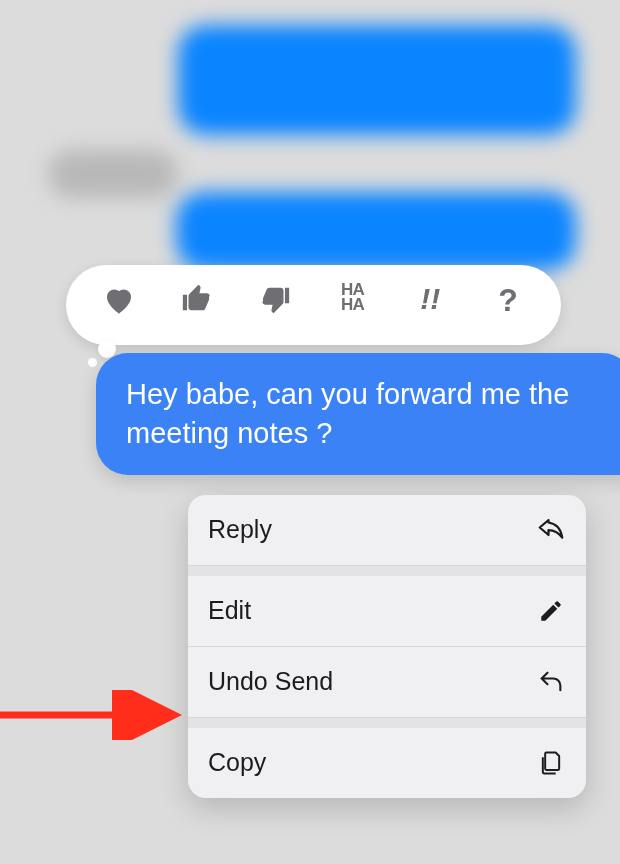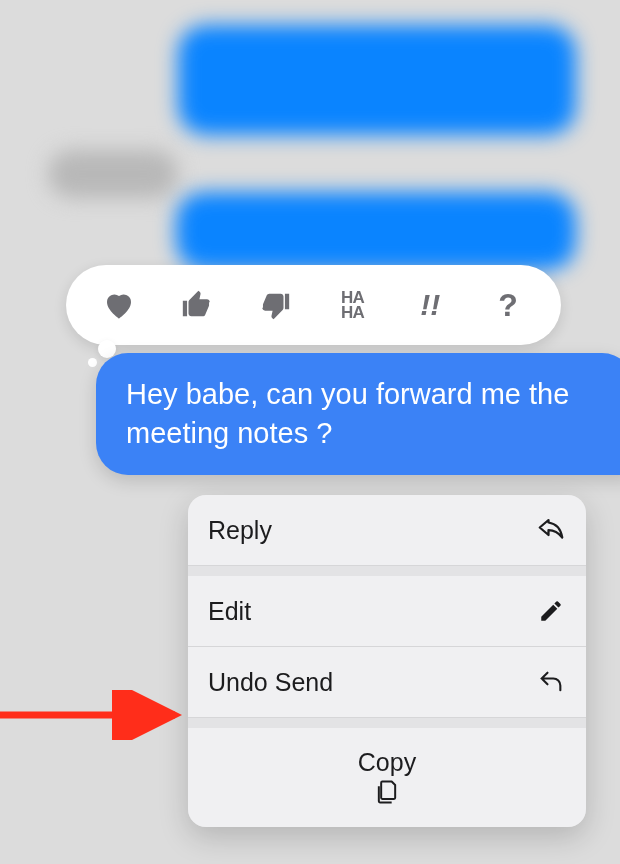--- a/index.html
+++ b/index.html
@@ -4,29 +4,29 @@
 <style>
   html,body{margin:0;padding:0;width:620px;height:864px;overflow:hidden;font-family:-apple-system,BlinkMacSystemFont,"Segoe UI",Helvetica,Arial,sans-serif;background:#dcdcdc;}
   .stage{position:relative;width:620px;height:864px;}
   
   .bg-blur{position:absolute;filter:blur(10px);}
   .bg-bubble{border-radius:28px;}
   .bg-blue{background:#0a84ff;}
   .bg-grey{background:#b8b8b8;}
   
   .tapback-bar{position:absolute;left:66px;top:265px;width:495px;height:80px;background:#fff;border-radius:40px;box-shadow:0 4px 14px rgba(0,0,0,.12);display:flex;align-items:center;justify-content:space-around;padding:0 14px;box-sizing:border-box;}
-  .tapback-bar .reaction{color:#6e6e73;display:flex;align-items:center;justify-content:center;width:46px;height:46px;}
+  .tapback-bar .reaction{color:#6e6e73;display:flex;justify-content:center;width:46px;height:46px;}
   .tapback-tail{position:absolute;left:98px;top:340px;width:18px;height:18px;background:#fff;border-radius:50%;box-shadow:0 2px 6px rgba(0,0,0,.08);}
   .tapback-tail2{position:absolute;left:88px;top:358px;width:9px;height:9px;background:#fff;border-radius:50%;}
   
   .msg-bubble{position:absolute;left:96px;top:353px;width:538px;background:#3b82f6;color:#fff;border-radius:32px;border-bottom-right-radius:6px;padding:22px 30px;box-sizing:border-box;font-size:29px;line-height:1.35;box-shadow:0 6px 18px rgba(0,0,0,.15);}
   
   .menu{position:absolute;left:188px;top:495px;width:398px;border-radius:18px;overflow:hidden;box-shadow:0 10px 30px rgba(0,0,0,.18);}
-  .menu-item{display:flex;align-items:center;justify-content:space-between;background:#f0f0f2;padding:20px 20px;font-size:25px;color:#1c1c1e;border-bottom:1px solid #d6d6d8;cursor:pointer;}
-  .menu-item:last-child{border-bottom:none;flex-direction:column;}
+  .menu-item{display:flex;align-items:flex-start;justify-content:space-between;background:#f0f0f2;padding:20px 20px;font-size:25px;color:#1c1c1e;border-bottom:1px solid #d6d6d8;cursor:pointer;}
+  .menu-item:last-child{border-bottom:none;}
   .menu-gap{height:10px;background:#e3e3e5;}
   .menu-item .icon{display:flex;align-items:center;justify-content:center;width:30px;height:30px;}
   svg{display:block;}
   
   .arrow-callout{position:absolute;left:-10px;top:690px;}
 </style>
 </head>
 <body>
 
 <div class="stage">

